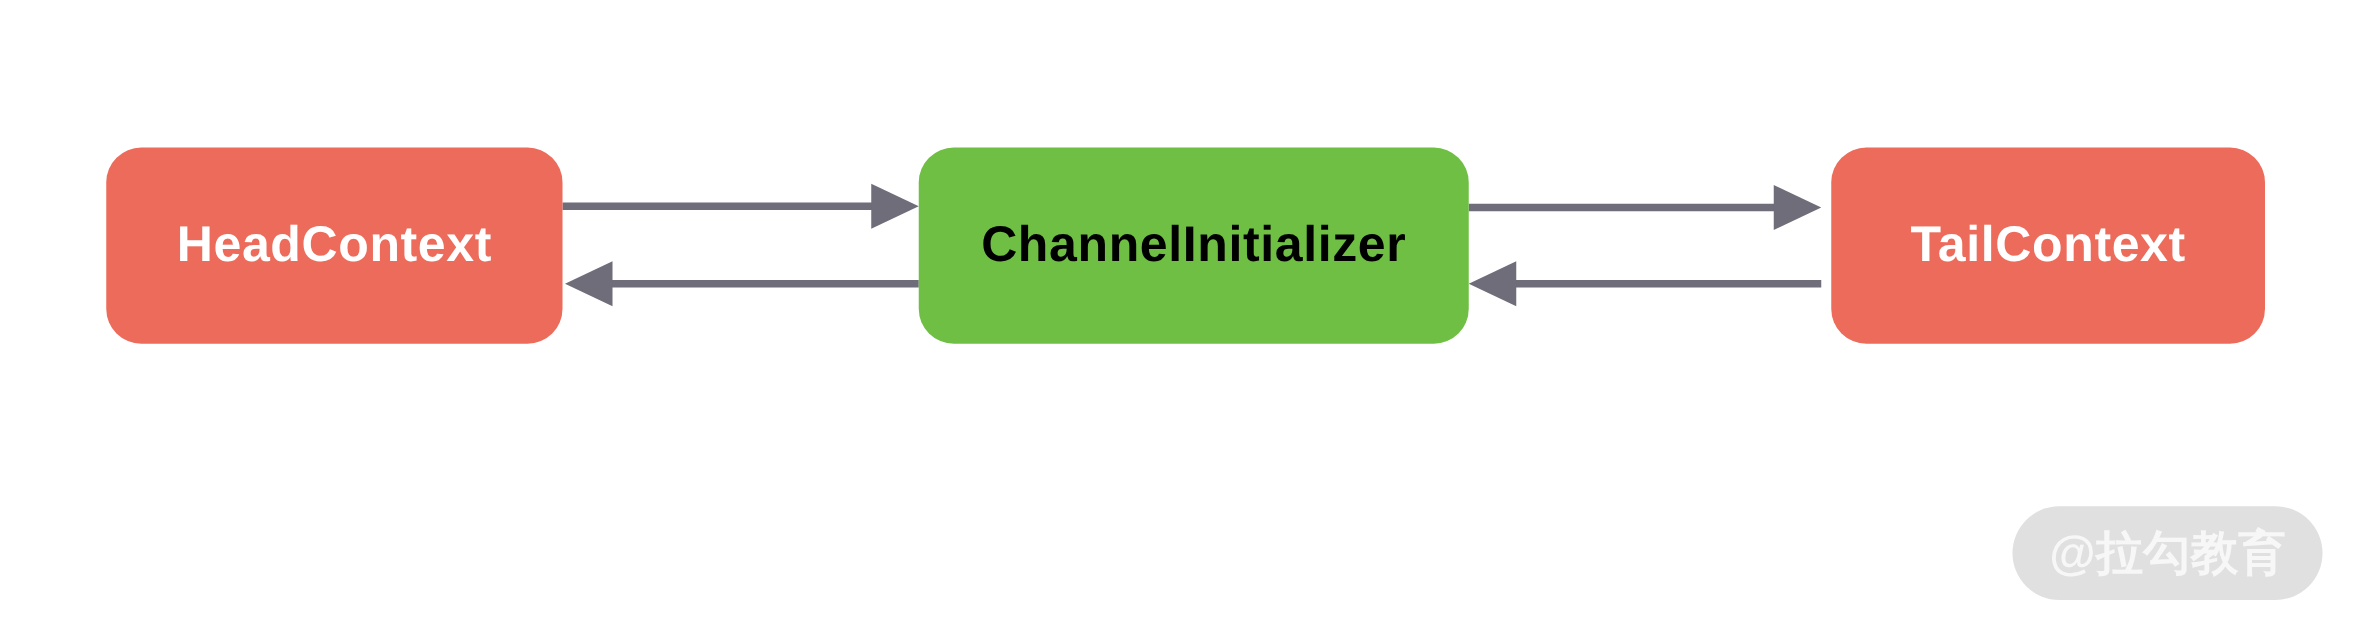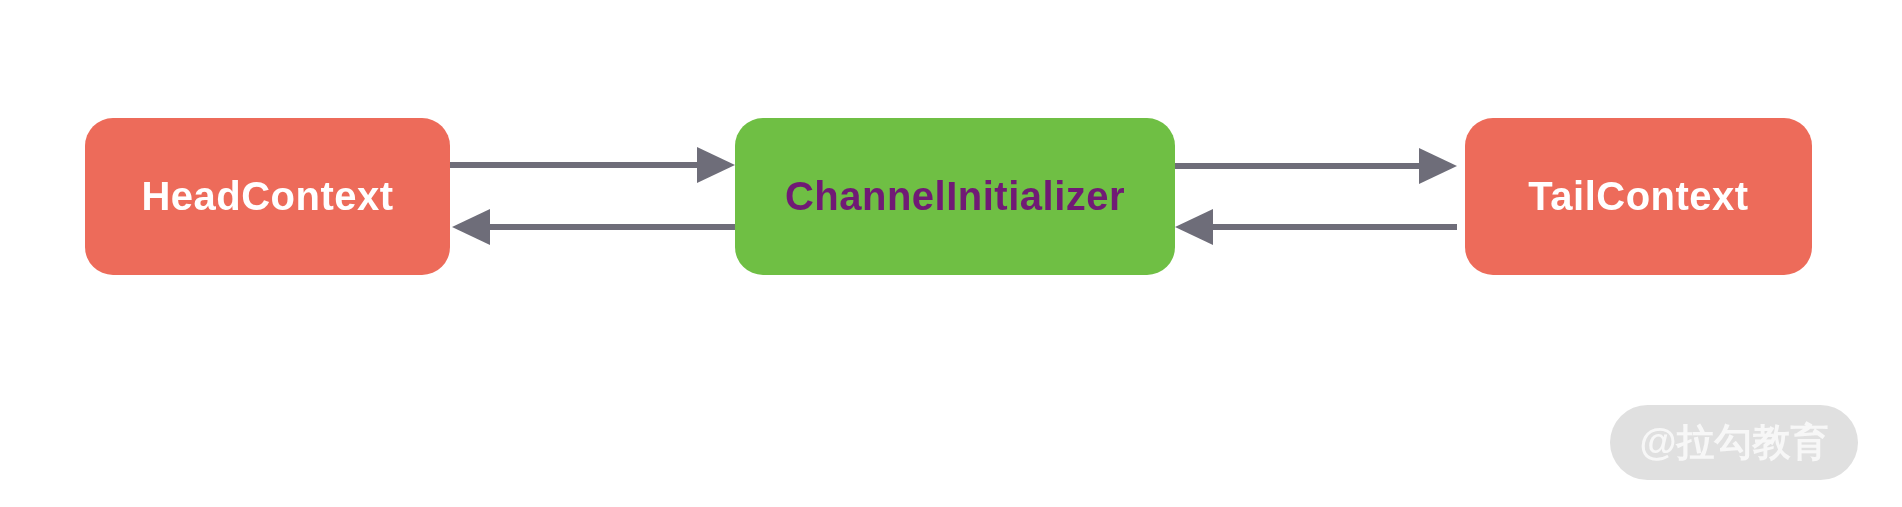--- a/index.html
+++ b/index.html
@@ -84,21 +84,21 @@
       <line x1="1457" y1="227" x2="1211" y2="227" stroke-width="6" stroke="#6E6D79"></line>
       <polygon points="1175,227 1213,209 1213,245" fill="#6E6D79"></polygon>
     </g>
   </svg>
 
   <div class="node node-head" style="background: rgb(237, 107, 90);">
     <span style="color: rgb(255, 255, 255);">HeadContext</span>
   </div>
 
   <div class="node node-init" style="background: rgb(111, 191, 68);">
-    <span style="color: #701a75;">ChannelInitializer</span>
+    <span style="color: #000000;">ChannelInitializer</span>
   </div>
 
   <div class="node node-tail" style="background: rgb(237, 107, 90);">
     <span style="color: rgb(255, 255, 255);">TailContext</span>
   </div>
 
   <div class="watermark" style="background: rgb(224, 224, 224);">
     <span style="color: rgb(250, 250, 250);">@拉勾教育</span>
   </div>
 

